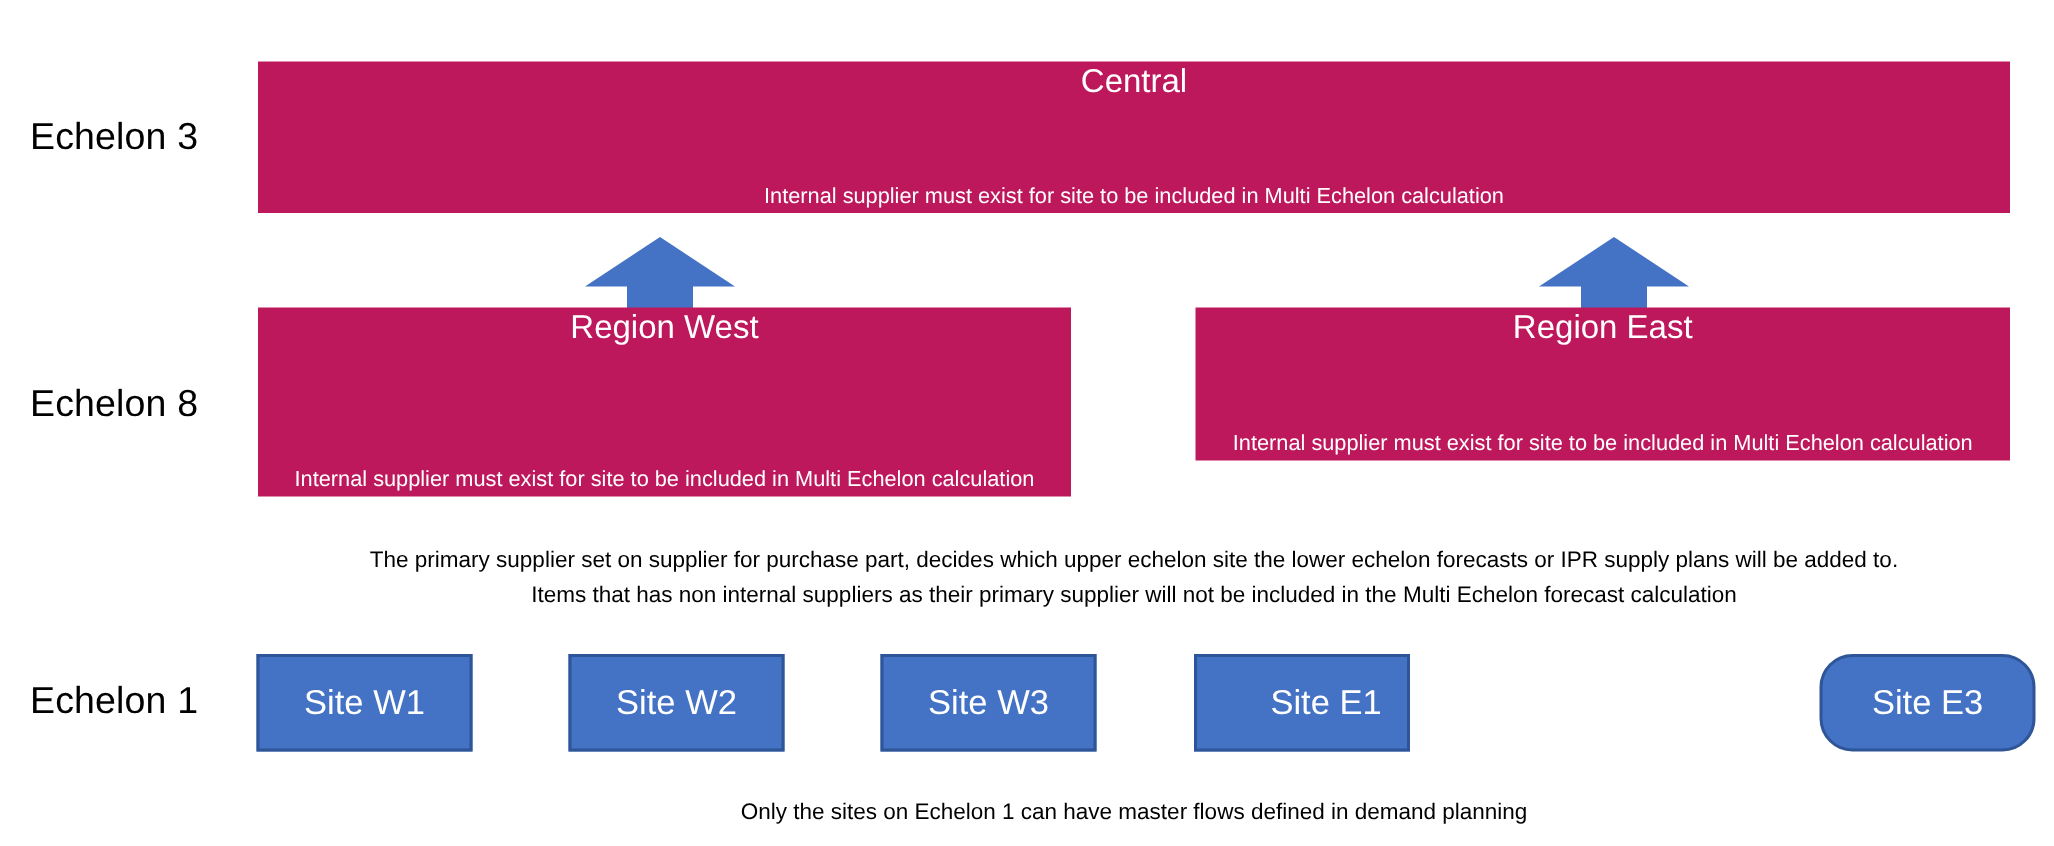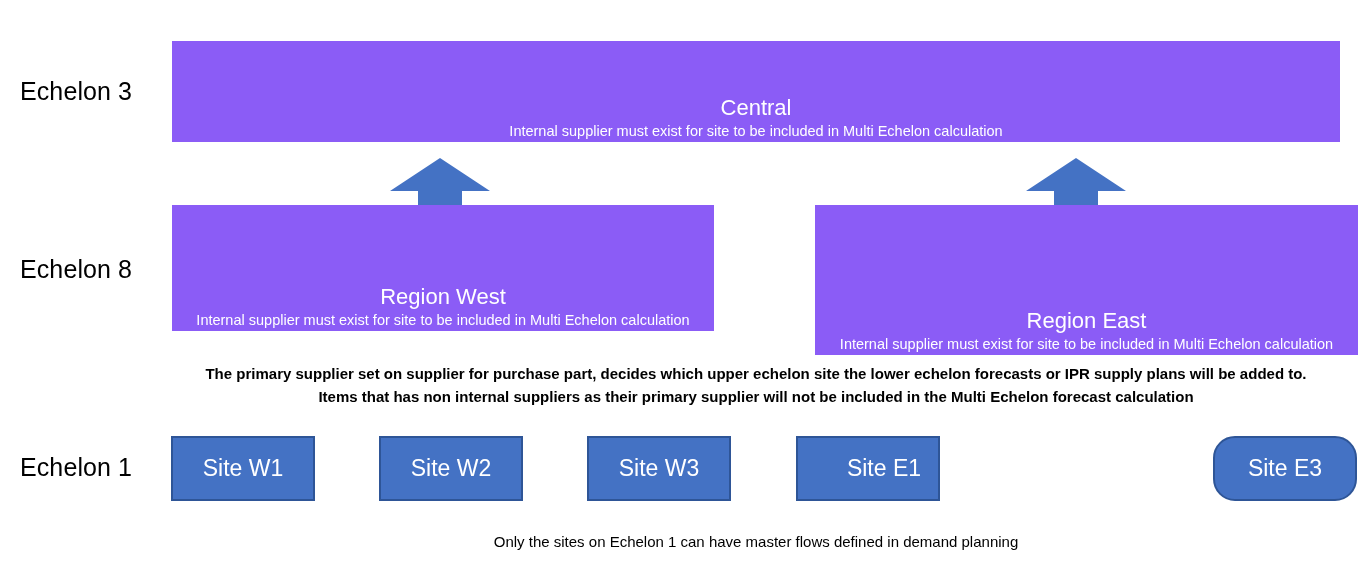--- a/index.html
+++ b/index.html
@@ -25,26 +25,26 @@
     color: #000000;
     white-space: nowrap;
     letter-spacing: 0.1px;
   }
   #label-e3 { left: 20px; top: 78px; }
   #label-e2 { left: 20px; top: 256px; }
   #label-e1 { left: 20px; top: 454px; }
 
   .node-box {
     position: absolute;
-    background: #8b5cf6;
+    background: #be185d;
     color: #ffffff;
     display: flex;
     flex-direction: column;
     align-items: center;
-    justify-content: flex-end;
+    justify-content: space-between;
     text-align: center;
     box-sizing: border-box;
   }
   .node-title {
     font-size: 22px;
     line-height: 1.15;
     color: #ffffff;
     margin: 0;
   }
   .node-sub {
@@ -65,22 +65,21 @@
   #box-region-west {
     left: 172px;
     top: 205px;
     width: 542px;
     height: 126px;
   }
   #box-region-east {
     left: 797px;
     top: 205px;
     width: 543px;
-    height: 150px;
-    margin-left: 18px;
+    height: 102px;
   }
   #box-region-west .node-sub,
   #box-region-east .node-sub { max-width: 500px; }
 
   .arrow-up {
     position: absolute;
     width: 100px;
     height: 48px;
   }
   #arrow-west { left: 390px; top: 158px; }
@@ -89,21 +88,21 @@
   .mid-note {
     position: absolute;
     left: 172px;
     top: 363px;
     width: 1168px;
     text-align: center;
     font-size: 15px;
     line-height: 1.5;
     color: #000000;
   }
-  .mid-note .note-line { display: block; font-weight: bold; }
+  .mid-note .note-line { display: block; }
 
   .site-box {
     position: absolute;
     top: 436px;
     width: 144px;
     height: 65px;
     background: #4472C4;
     border: 2px solid #2E5597;
     box-sizing: border-box;
     display: flex;

